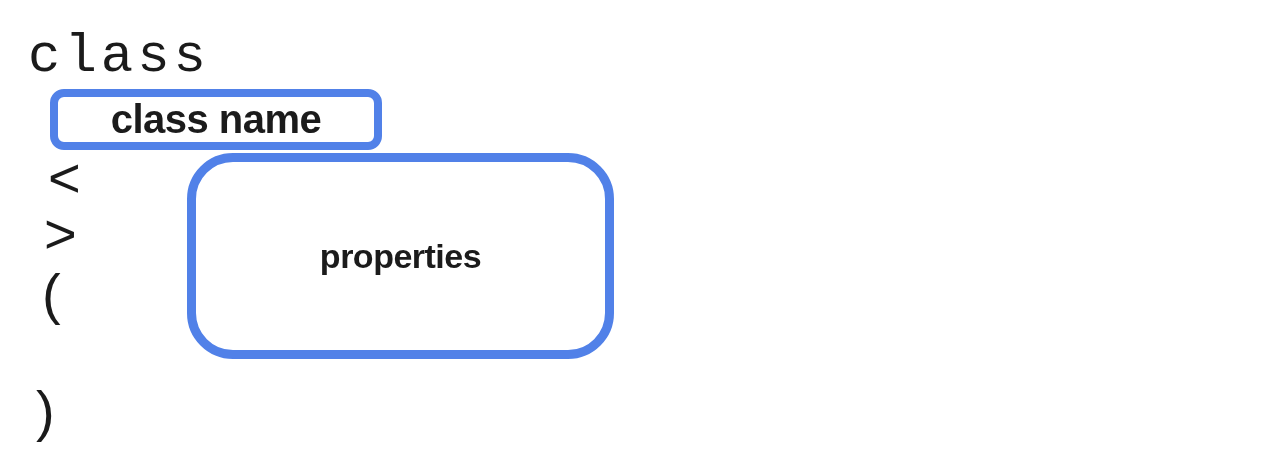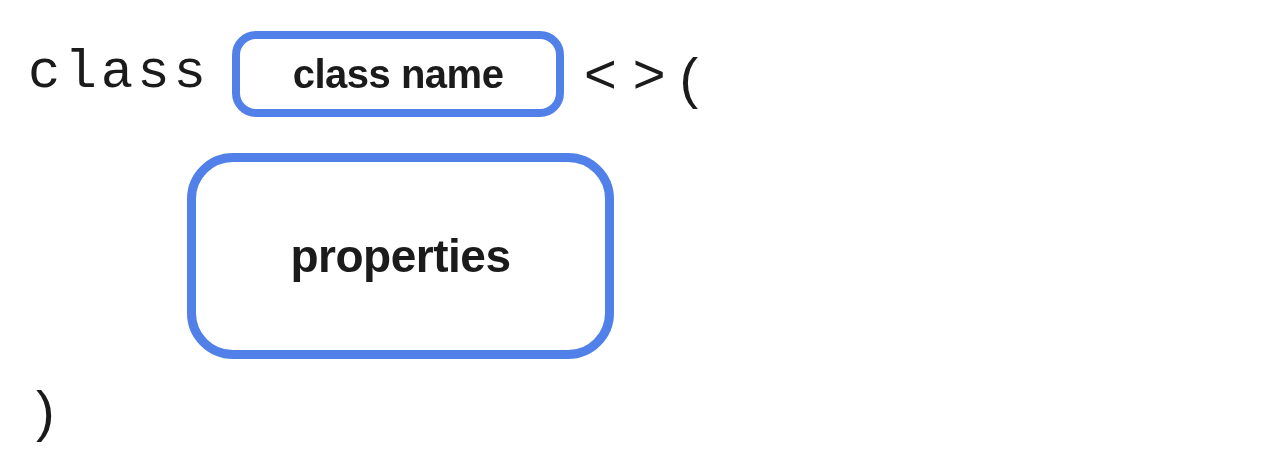--- a/index.html
+++ b/index.html
@@ -13,34 +13,34 @@
     color: var(--ink);
     font-family: "Liberation Sans", sans-serif;
     overflow: hidden;
   }
   .row1 {
     position: absolute;
     left: 28px;
     top: 28px;
     height: 92px;
     display: flex;
-    align-items: center;
+    flex-direction: column;
   }
   .kw {
     font-family: "Liberation Mono", "DejaVu Sans Mono", monospace;
     font-size: 54px;
     letter-spacing: 4px;
     color: var(--ink);
     position: relative;
     top: -2px;
     white-space: pre;
   }
   .sbox {
     border: 8px solid var(--blue);
-    border-radius: 24px;
+    border-radius: 14px;
     background: var(--bg);
     display: flex;
     align-items: center;
     justify-content: center;
   }
   .box-classname { width: 332px; height: 86px; margin-left: 22px; }
   .box-generic   { width: 497px; height: 88px; margin-left: 20px; }
   .box-label {
     font-weight: 700;
     font-size: 40px;
@@ -65,21 +65,21 @@
     height: 206px;
     border: 9px solid var(--blue);
     border-radius: 46px;
     background: var(--bg);
     display: flex;
     align-items: center;
     justify-content: center;
   }
   .props-label {
     font-weight: 700;
-    font-size: 46px;
+    font-size: 34px;
     letter-spacing: -0.5px;
   }
   .close-paren {
     position: absolute;
     left: 36px;
     top: 383px;
     font-size: 56px;
     line-height: 1;
     color: var(--ink);
   }

